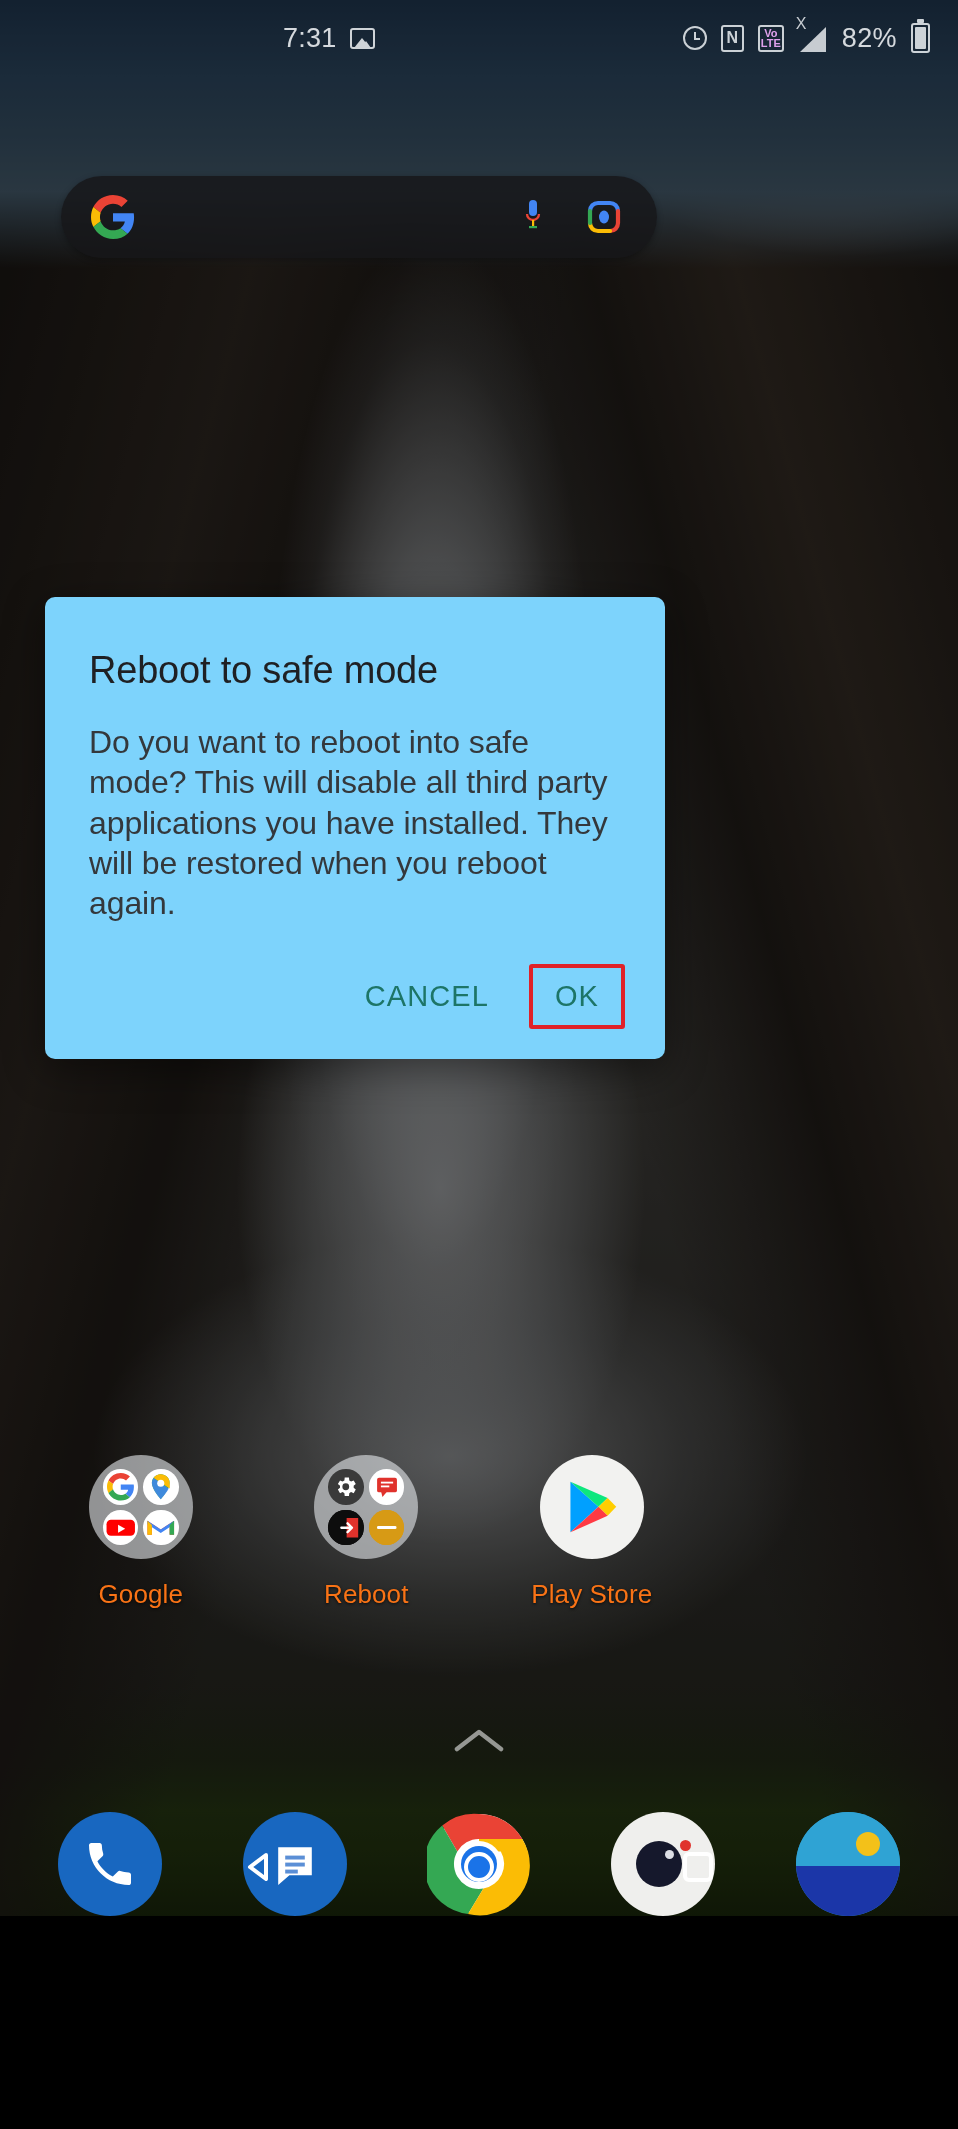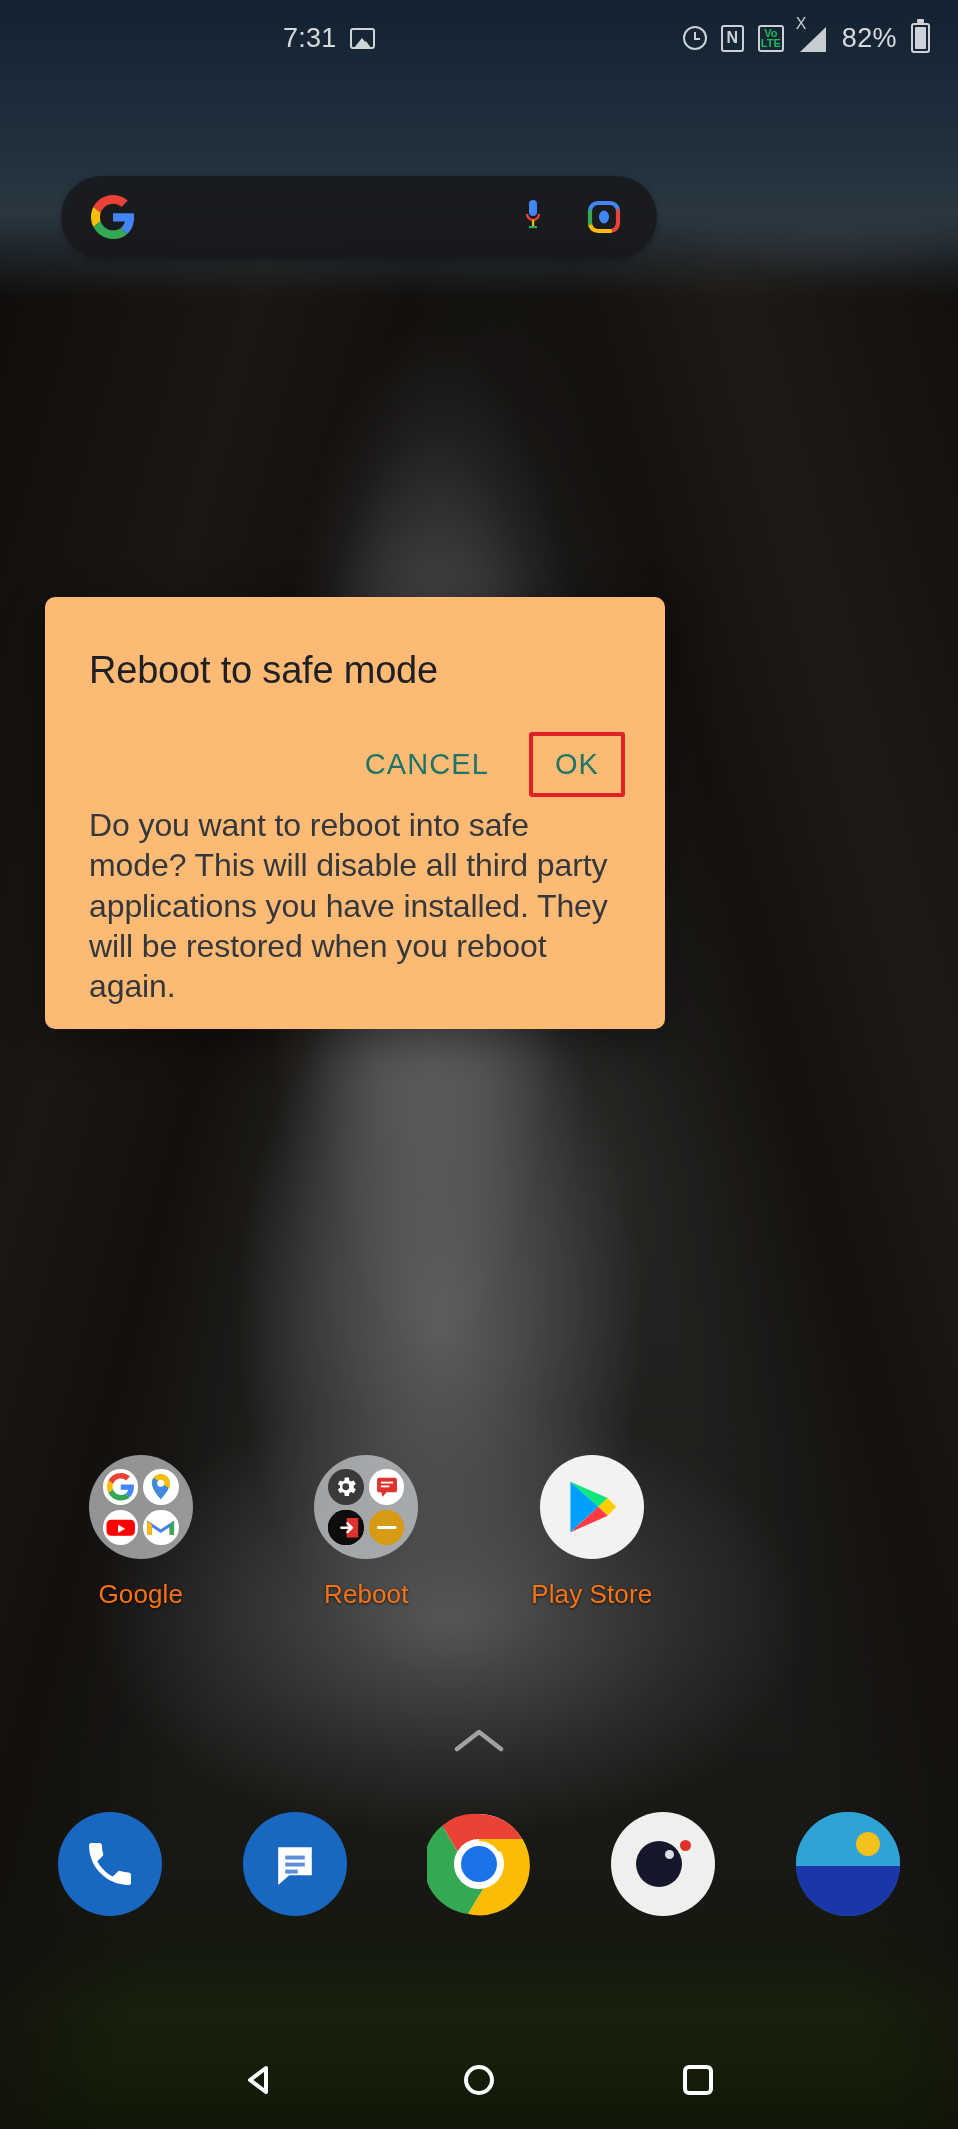--- a/index.html
+++ b/index.html
@@ -6,21 +6,21 @@
   html, body {
     width:958px; height:2129px;
     overflow:hidden;
     background:#000;
     font-family:"Liberation Sans", sans-serif;
   }
 
   
   #screen {
     position:relative;
-    width:958px; height:2129px;
+    width:958px; height:1916px;
     overflow:hidden;
   }
   #wallpaper {
     position:absolute; inset:0;
     background:
       
       linear-gradient(180deg, #2b4a6b 0%, #3c5f80 4%, #4a6b86 7%, #5d7a90 10%, transparent 14%),
       
       radial-gradient(ellipse 380px 150px at 72% 4%, rgba(215,222,228,.72) 0%, rgba(180,190,200,.3) 45%, transparent 72%),
       radial-gradient(ellipse 300px 120px at 88% 9%, rgba(225,230,235,.55) 0%, transparent 70%),
@@ -100,21 +100,21 @@
     background:#dbe0e4;
   }
   .ico-nfc {
     width:23px; height:27px; border:2.5px solid #dbe0e4; border-radius:3px;
     position:relative; display:flex; align-items:center; justify-content:center;
     font-size:16px; font-weight:bold; line-height:1; color:#dbe0e4;
   }
   .ico-volte {
     width:26px; height:27px; border:2.5px solid #dbe0e4; border-radius:3px;
     display:flex; flex-direction:column; align-items:center; justify-content:center;
-    line-height:.95; color:#22c55e;
+    line-height:.95; color:#f0abfc;
   }
   .ico-volte b { font-size:11px; font-weight:bold; }
   .ico-volte i { font-size:11px; font-style:normal; font-weight:bold; }
   .ico-signal {
     position:relative; width:30px; height:27px;
   }
   .ico-signal .tri {
     position:absolute; left:2px; bottom:0;
     width:0; height:0;
     border-left:26px solid transparent;
@@ -203,21 +203,21 @@
     position:absolute; left:0; right:0; bottom:0; height:98px;
     z-index:5;
     display:flex; align-items:center; justify-content:space-around;
     padding:0 150px;
   }
   .nav-btn { display:flex; align-items:center; justify-content:center; width:70px; height:70px; }
 
   
   #dialog {
     position:absolute; left:45px; top:597px; width:620px;
-    background:#fdba74;
+    background:#7dd3fc;
     border-radius:10px;
     z-index:10;
     box-shadow:0 10px 40px rgba(0,0,0,.45);
     padding:52px 40px 22px 44px;
   }
   #dialog-title {
     font-size:38px; color:#1f2023; font-weight:400;
     letter-spacing:-.2px;
     margin-bottom:30px;
   }
@@ -468,22 +468,22 @@
     </div>
     <div class="nav-btn">
       <svg width="40" height="40" viewBox="0 0 40 40">
         <rect x="7" y="7" width="26" height="26" rx="4" fill="none" stroke="#ffffff" stroke-width="4"></rect>
       </svg>
     </div>
   </div>
 
   <div id="dialog">
     <div id="dialog-title">Reboot to safe mode</div>
+    <div id="dialog-message">Do you want to reboot into safe mode? This will disable all third party applications you have installed. They will be restored when you reboot again.</div>
     <div id="dialog-actions">
       <button class="dlg-btn">CANCEL</button>
       <span id="ok-button-wrap">
         <button class="dlg-btn" id="ok-button">OK</button>
       </span>
     </div>
-    <div id="dialog-message">Do you want to reboot into safe mode? This will disable all third party applications you have installed. They will be restored when you reboot again.</div>
   </div>
 
 </div>
 
 </body></html>

